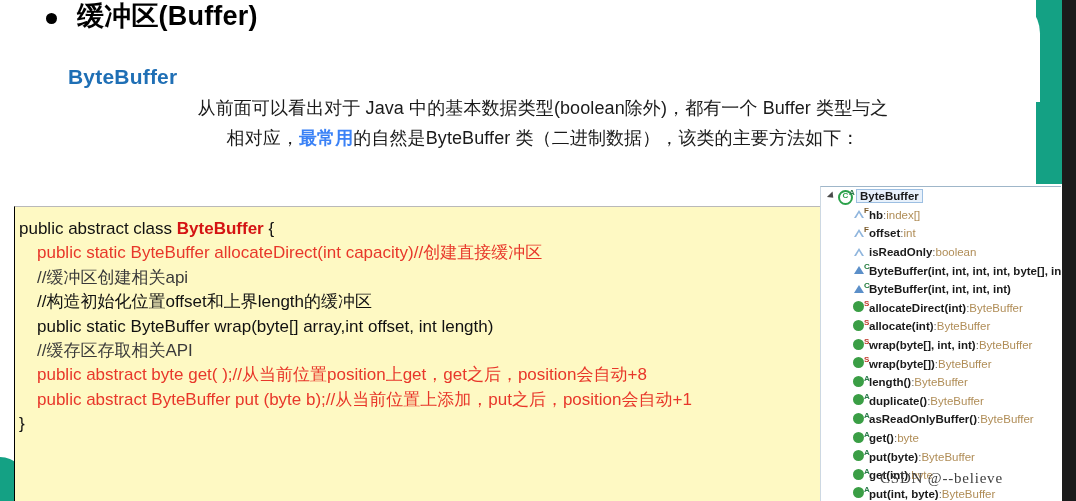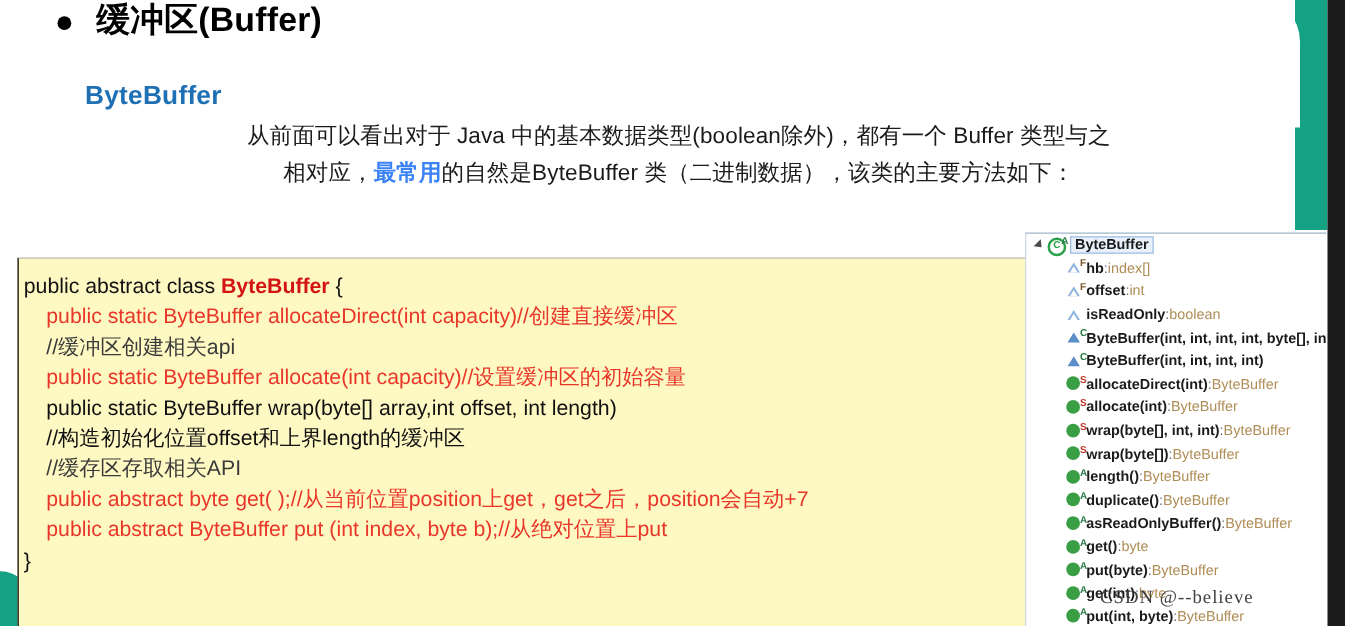--- a/index.html
+++ b/index.html
@@ -276,26 +276,25 @@
       <span>从前面可以看出对于 Java 中的基本数据类型(boolean除外)，都有一个 Buffer 类型与之</span><br>
       <span>相对应，</span><span class="hl-red">最常用</span><span>的自然是ByteBuffer 类（二进制数据），该类的主要方法如下：</span>
     </div>
   </div>
 
   <div class="code-panel">
     <div class="code-lines" id="code-lines">
         <div class="ln"><span class="">public abstract class </span><span class="redb">ByteBuffer</span><span class=""> {</span></div>
         <div class="ln ind1"><span class="red">public static ByteBuffer allocateDirect(int capacity)//创建直接缓冲区</span></div>
         <div class="ln ind1"><span class="gray">//缓冲区创建相关api</span></div>
-        <div class="ln ind1"><span class="red">public static ByteBuffer allocate(int capacity)//设置缓冲区的初始容量</span></div>
+        <div class="ln ind1"><span class="">//构造初始化位置offset和上界length的缓冲区</span></div>
         <div class="ln ind1"><span class="">public static ByteBuffer wrap(byte[] array,int offset, int length)</span></div>
-        <div class="ln ind1"><span class="">//构造初始化位置offset和上界length的缓冲区</span></div>
         <div class="ln ind1"><span class="gray"> //缓存区存取相关API</span></div>
-        <div class="ln ind1"><span class="red">public abstract byte get( );//从当前位置position上get，get之后，position会自动+7</span></div>
-        <div class="ln ind1"><span class="red">public abstract ByteBuffer put (int index, byte b);//从绝对位置上put</span></div>
+        <div class="ln ind1"><span class="red">public abstract byte get( );//从当前位置position上get，get之后，position会自动+8</span></div>
+        <div class="ln ind1"><span class="red">public abstract ByteBuffer put (byte b);//从当前位置上添加，put之后，position会自动+1</span></div>
         <div class="ln"><span class="">}</span></div>
       </div>
   </div>
 
   <div class="outline-panel">
     <div class="tree-row root selected">
       <div class="twisty"></div>
       <div class="ico class">
         <div class="glyph">C</div>
         <div class="sup A">A</div>

